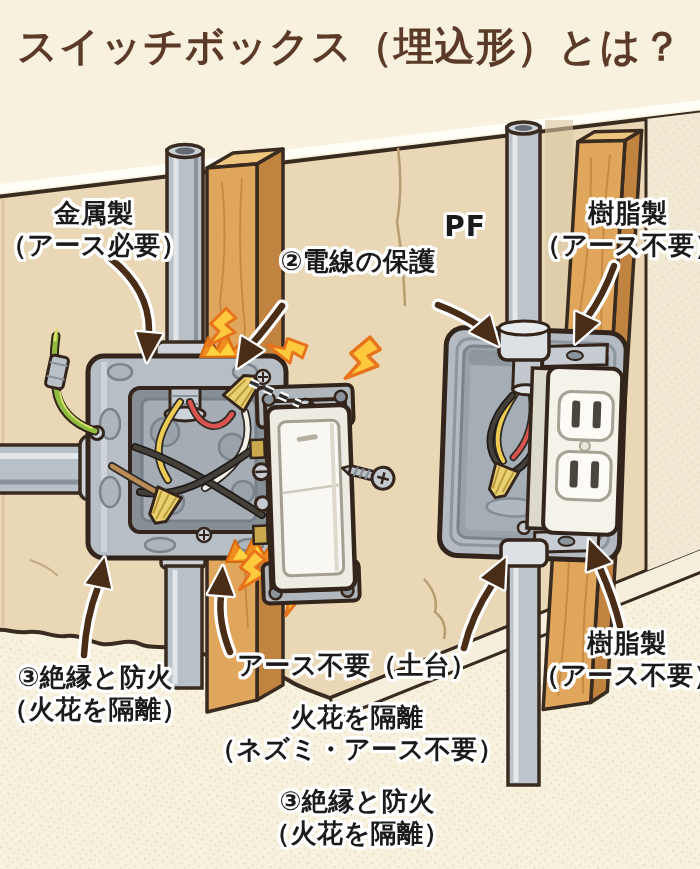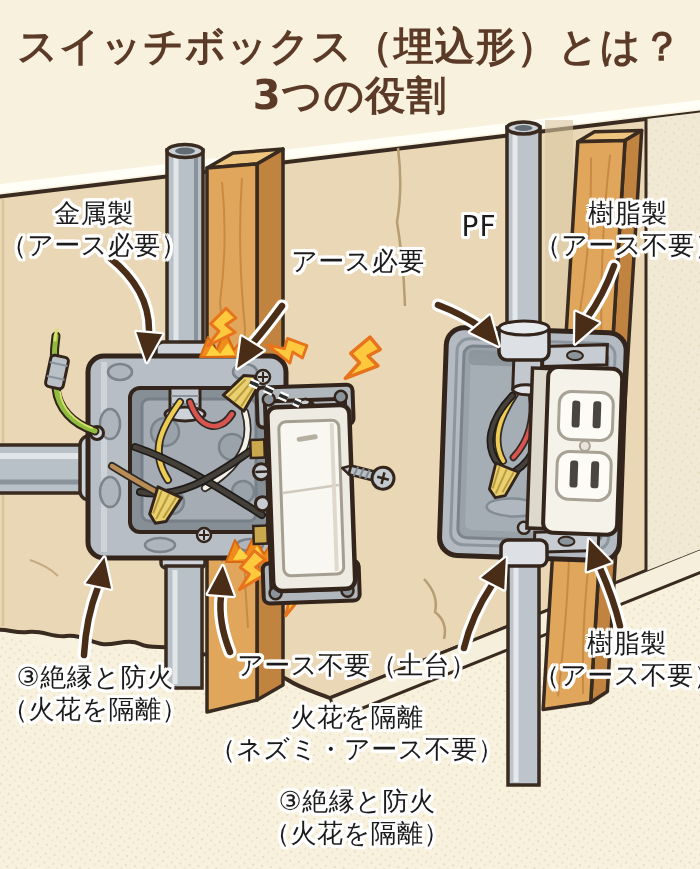--- a/index.html
+++ b/index.html
@@ -2,21 +2,21 @@
 <html><head>
 <meta charset="utf-8">
 <style>
   html,body{margin:0;padding:0;background:#f8f1dd;}
   .stage{position:relative;width:700px;height:869px;overflow:hidden;background:#fca5a5;
          font-family:"DejaVu Sans",sans-serif;}
   .stage svg{position:absolute;left:0;top:0;}
   .title{position:absolute;left:350px;top:22px;transform:translateX(-50%);
          color:#5b3b27;font-weight:bold;font-size:40px;line-height:1.22;
          text-align:center;white-space:nowrap;letter-spacing:1px;}
-  .lbl{position:absolute;transform:translateX(-50%);color:#1b1b1b;font-weight:normal;
+  .lbl{position:absolute;transform:translateX(-50%);color:#1b1b1b;font-weight:bold;
        font-size:26px;line-height:1.22;text-align:center;white-space:nowrap;
        letter-spacing:0.5px;
        text-shadow:3px 0 0 #fff,-3px 0 0 #fff,0 3px 0 #fff,0 -3px 0 #fff,
                    2px 2px 0 #fff,-2px 2px 0 #fff,2px -2px 0 #fff,-2px -2px 0 #fff,
                    3px 2px 0 #fff,-3px 2px 0 #fff,3px -2px 0 #fff,-3px -2px 0 #fff,
                    2px 3px 0 #fff,-2px 3px 0 #fff,2px -3px 0 #fff,-2px -3px 0 #fff;}
   .lbl.pf{font-size:28px;letter-spacing:1px;}
 </style>
 </head>
 <body>
@@ -331,34 +331,33 @@
     <polygon points="-13,-3 13,-3 0,26" transform="translate(494,581) rotate(207)" fill="#4a2d17" stroke="#ffffff" stroke-width="4.5" paint-order="stroke" stroke-linejoin="round"></polygon>
 
     <path d="M620,626 Q614,600 600,568" stroke="#ffffff" stroke-width="13"></path>
     <path d="M620,626 Q614,600 600,568" stroke="#4a2d17" stroke-width="6.5"></path>
     <polygon points="-13,-3 13,-3 0,26" transform="translate(598,564) rotate(160)" fill="#4a2d17" stroke="#ffffff" stroke-width="4.5" paint-order="stroke" stroke-linejoin="round"></polygon>
   </g>
 </svg>
 
 <div class="title">
   <div>スイッチボックス（埋込形）とは？</div>
-  <div>3つの役割</div>
 </div>
 
 <div class="lbl" style="left:94px;top:198px">
   <div>金属製</div>
   <div>（アース必要）</div>
 </div>
 
 
 <div class="lbl" style="left:358px;top:246px">
-  <div>アース必要</div>
-</div>
-
-<div class="lbl pf" style="left:479px;top:210px">
+  <div>②電線の保護</div>
+</div>
+
+<div class="lbl pf" style="left:465px;top:210px">
   <div>PF</div>
 </div>
 
 <div class="lbl" style="left:628px;top:198px">
   <div>樹脂製</div>
   <div>（アース不要）</div>
 </div>
 
 <div class="lbl" style="left:95px;top:662px">
   <div>③絶縁と防火</div>

